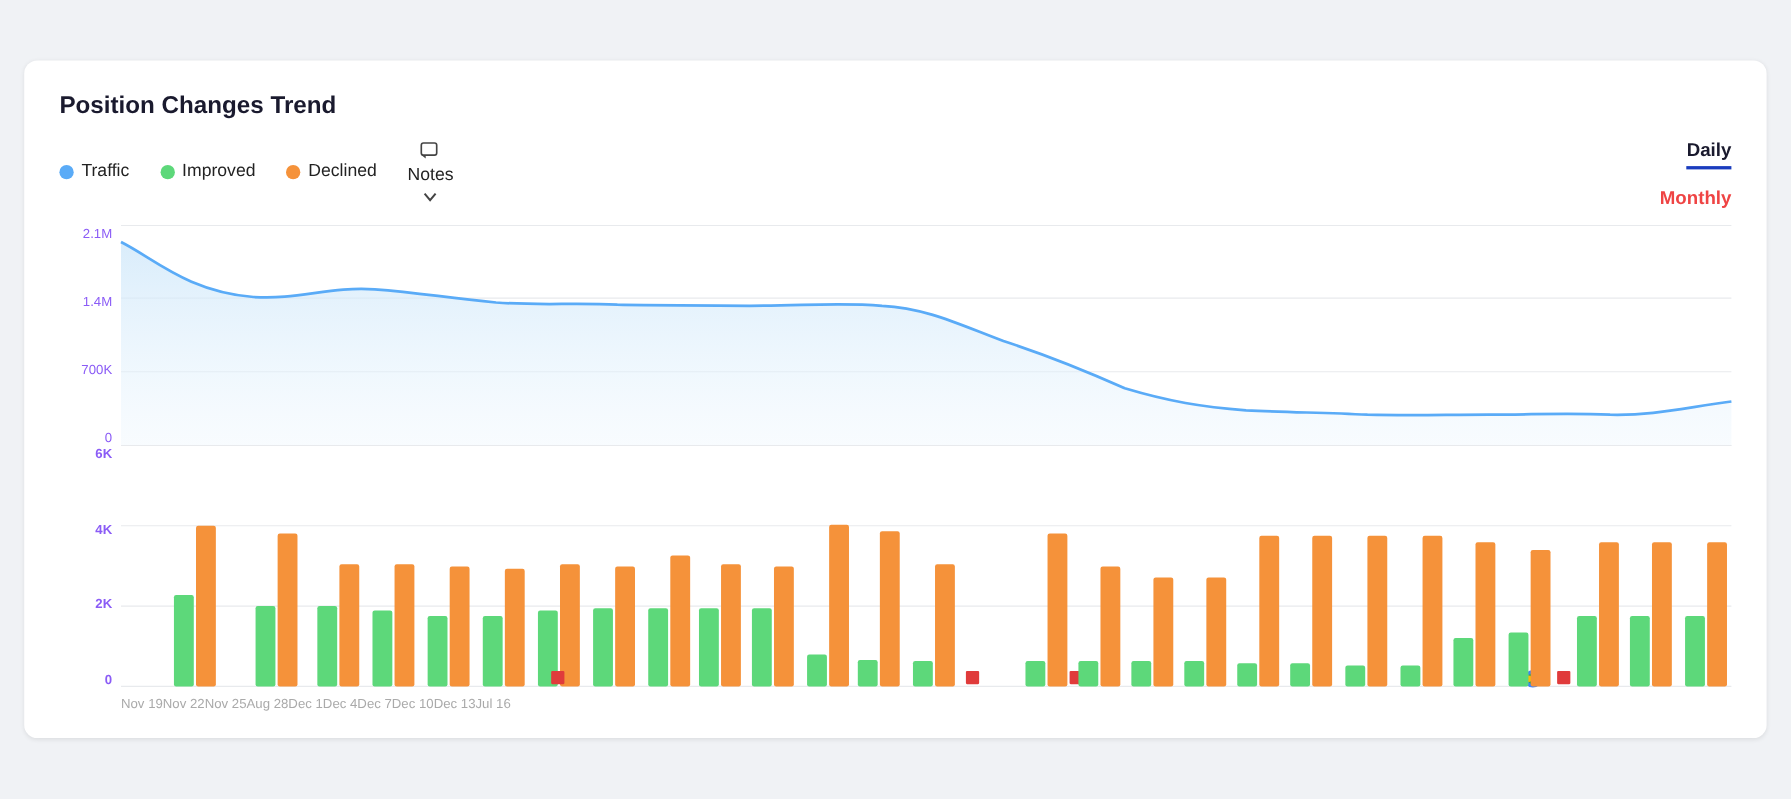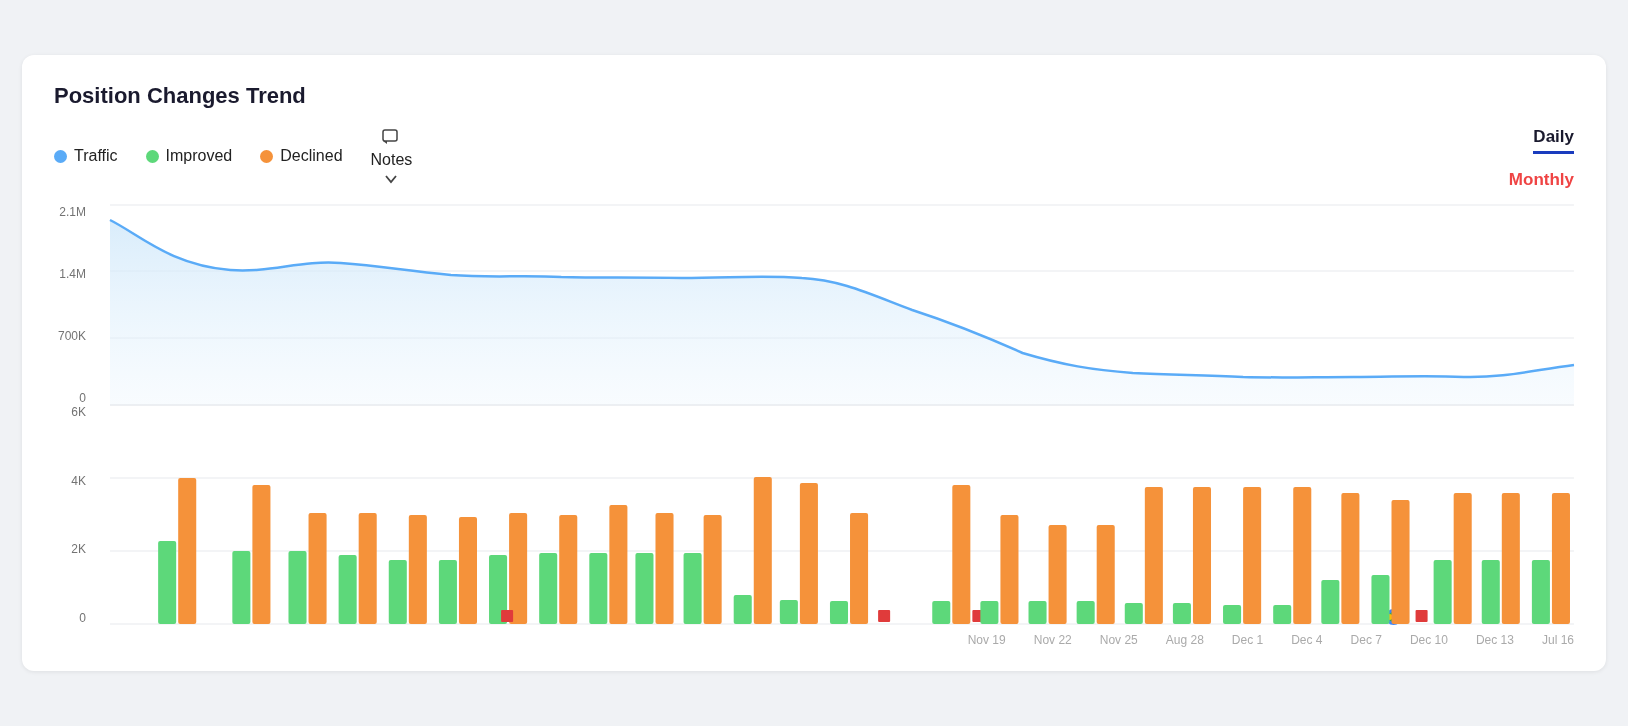--- a/index.html
+++ b/index.html
@@ -84,51 +84,51 @@
     }
     
     .top-chart {
       position: relative;
       height: 200px;
       margin-bottom: 0;
     }
     .bottom-chart {
       position: relative;
       height: 220px;
+      font-weight: bold;
     }
     .y-axis-labels {
       position: absolute;
       left: 0;
       top: 0;
       height: 100%;
       display: flex;
       flex-direction: column;
       justify-content: space-between;
       align-items: flex-end;
-      padding-right: 24px;
+      padding-right: 8px;
       width: 56px;
       font-size: 12px;
-      color: #737373;
+      color: #8b5cf6;
       pointer-events: none;
     }
     .chart-inner {
       position: absolute;
       left: 56px;
       right: 0;
       top: 0;
       bottom: 0;
     }
     .x-axis-labels {
       display: flex;
-      justify-content: flex-end;
+      justify-content: flex-start;
       padding-left: 56px;
       margin-top: 8px;
       font-size: 12px;
       color: #aaa;
-      gap: 28px;
     }
     svg { overflow: visible; }
     .grid-line {
       stroke: #e8eaed;
       stroke-width: 1;
     }
   </style>
 </head>
 <body>
 

